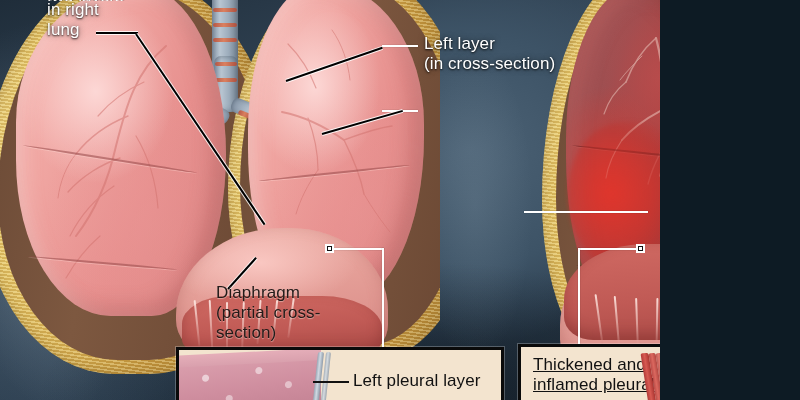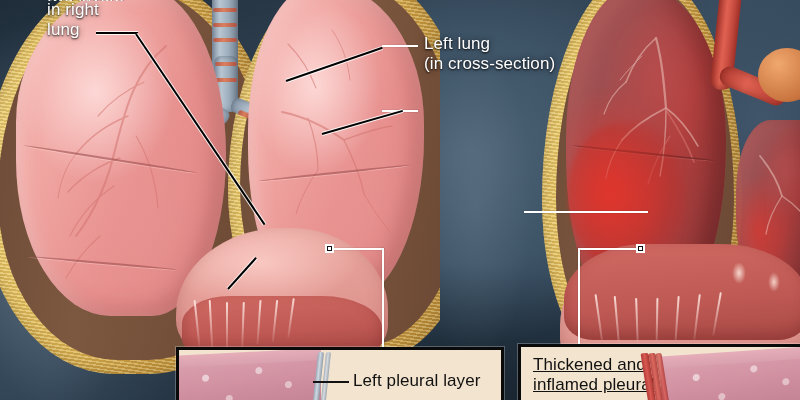--- a/index.html
+++ b/index.html
@@ -1,17 +1,17 @@
 <!DOCTYPE html>
 <html><head>
 <meta charset="utf-8">
 <style>
   html,body{margin:0;padding:0;background:#0d1b24;}
   body{font-family:"Liberation Sans",sans-serif;}
-  #stage{position:relative;width:800px;height:400px;overflow:hidden;
+  #stage{position:relative;width:660px;height:400px;overflow:hidden;
          background:#2b3d4d;}
 
   
   .bg{position:absolute;inset:0;
       background:
         radial-gradient(ellipse 300px 260px at 470px 150px, #4c6275 0%, #3d5366 45%, rgba(61,83,102,0) 75%),
         radial-gradient(ellipse 260px 300px at 60px 230px, #46596b 0%, rgba(70,89,107,0) 70%),
         radial-gradient(ellipse 240px 280px at 760px 120px, #40556a 0%, rgba(64,85,106,0) 72%),
         linear-gradient(160deg,#1f2d3a 0%,#35485a 38%,#2c3e4f 70%,#1b2732 100%);}
   .bg-shade{position:absolute;inset:0;
@@ -279,27 +279,30 @@
 
   <div class="lead-h" style="left:578px;top:248px;width:62px;"></div>
   <div class="lead-h" style="left:578px;top:248px;width:2px;height:96px;"></div>
   <div class="callout-box" style="left:636px;top:244px;"></div>
 
   <div class="clipline" style="left:47px;top:-13px;width:160px;height:14px;">two layers</div>
 
   <div class="label" style="left:47px;top:0px;">in right
 lung</div>
 
-  <div class="label" style="left:424px;top:34px;">Left lung
+  <div class="label" style="left:424px;top:34px;">Left layer
 (in cross-section)</div>
 
 
   <div class="label bold-first" style="left:437px;top:200px;">
   </div>
 
+  <div class="label-dark" style="left:216px;top:283px;">Diaphragm
+(partial cross-
+section)</div>
 
   <div class="inset" style="left:176px;top:347px;width:322px;height:56px;">
     <div class="tissue-pink" style="left:-6px;top:8px;width:148px;height:60px;transform:skewY(-3deg);"></div>
     <div class="tissue-top" style="left:-6px;top:2px;width:148px;height:12px;transform:skewY(-3deg);"></div>
     <div class="ply ply-gray" style="left:136px;top:2px;width:6px;height:58px;transform:skewX(-6deg);"></div>
     <div class="ply ply-gray" style="left:144px;top:2px;width:5px;height:58px;transform:skewX(-6deg);opacity:.85;"></div>
     <div class="lead-h" style="left:138px;top:31px;width:0;"></div>
     <div style="position:absolute;left:134px;top:31px;width:36px;height:2px;background:#111;"></div>
     <div class="inset-label" style="left:174px;top:21px;">Left pleural layer</div>
   </div>

